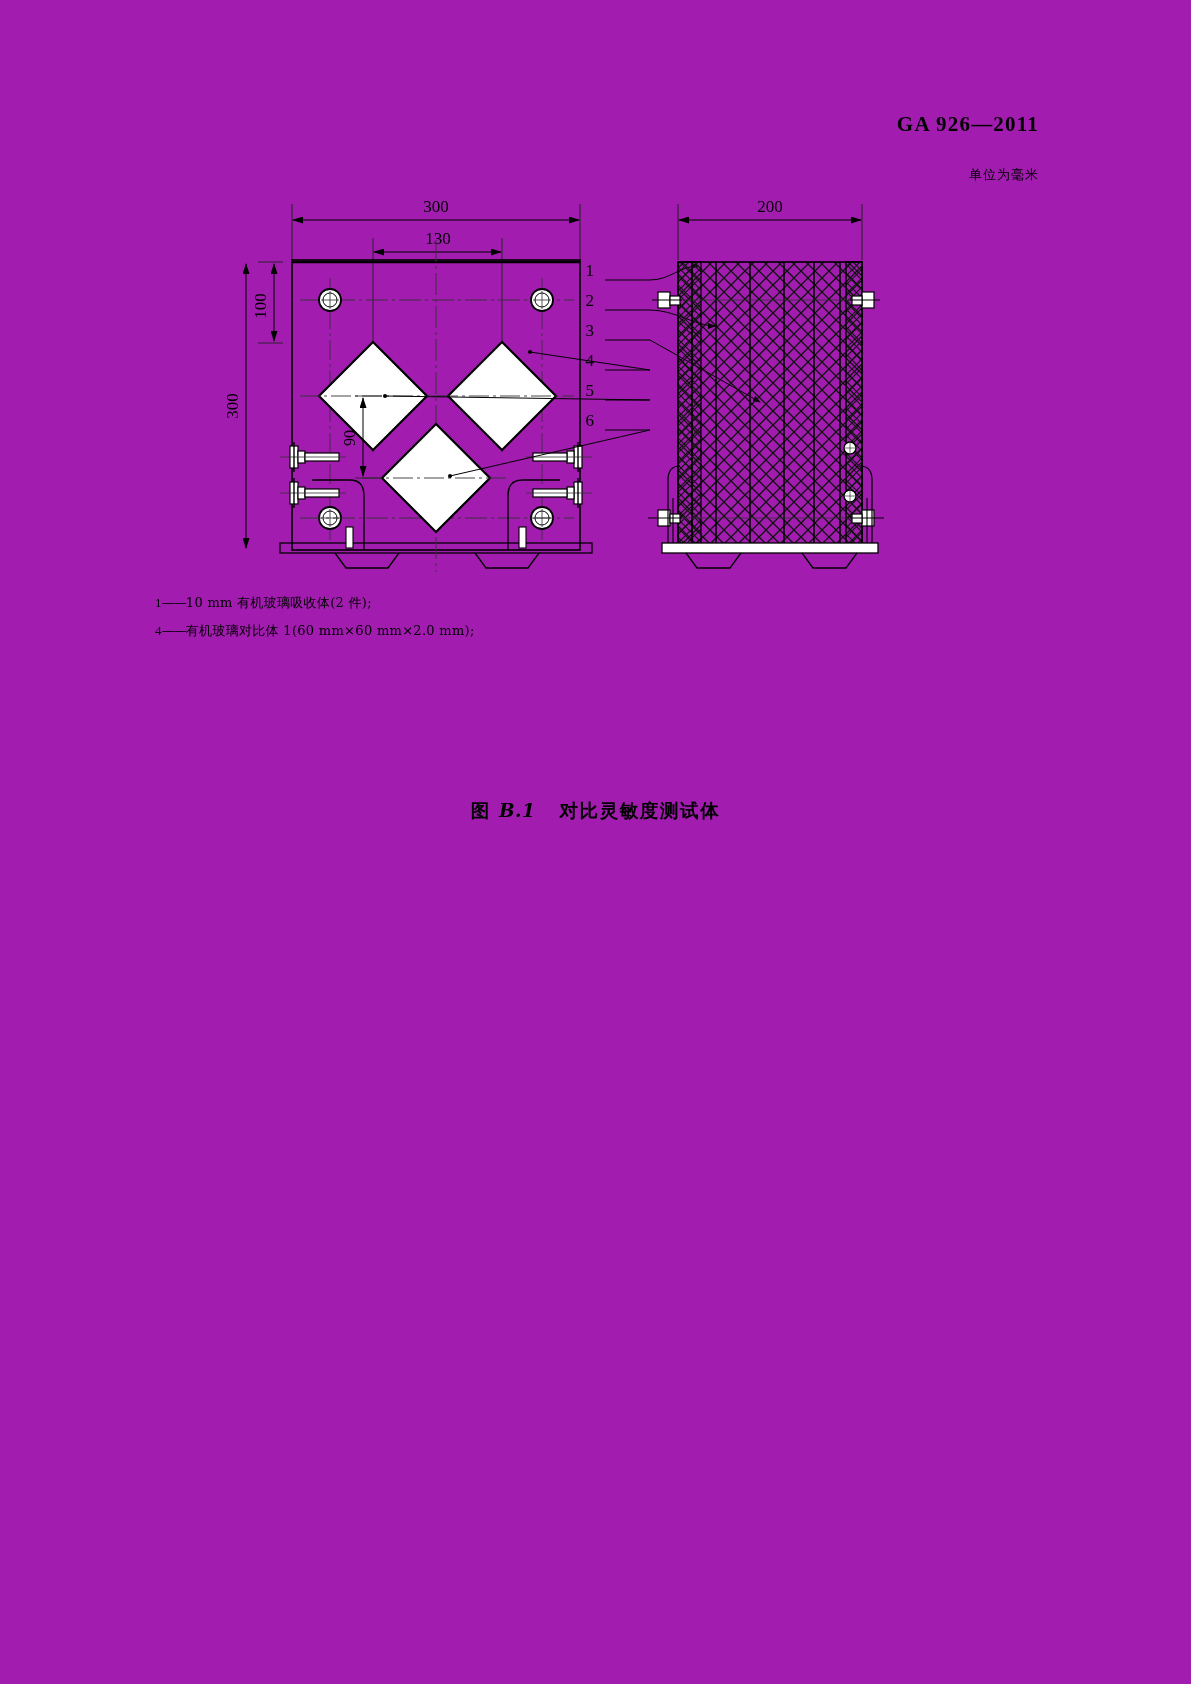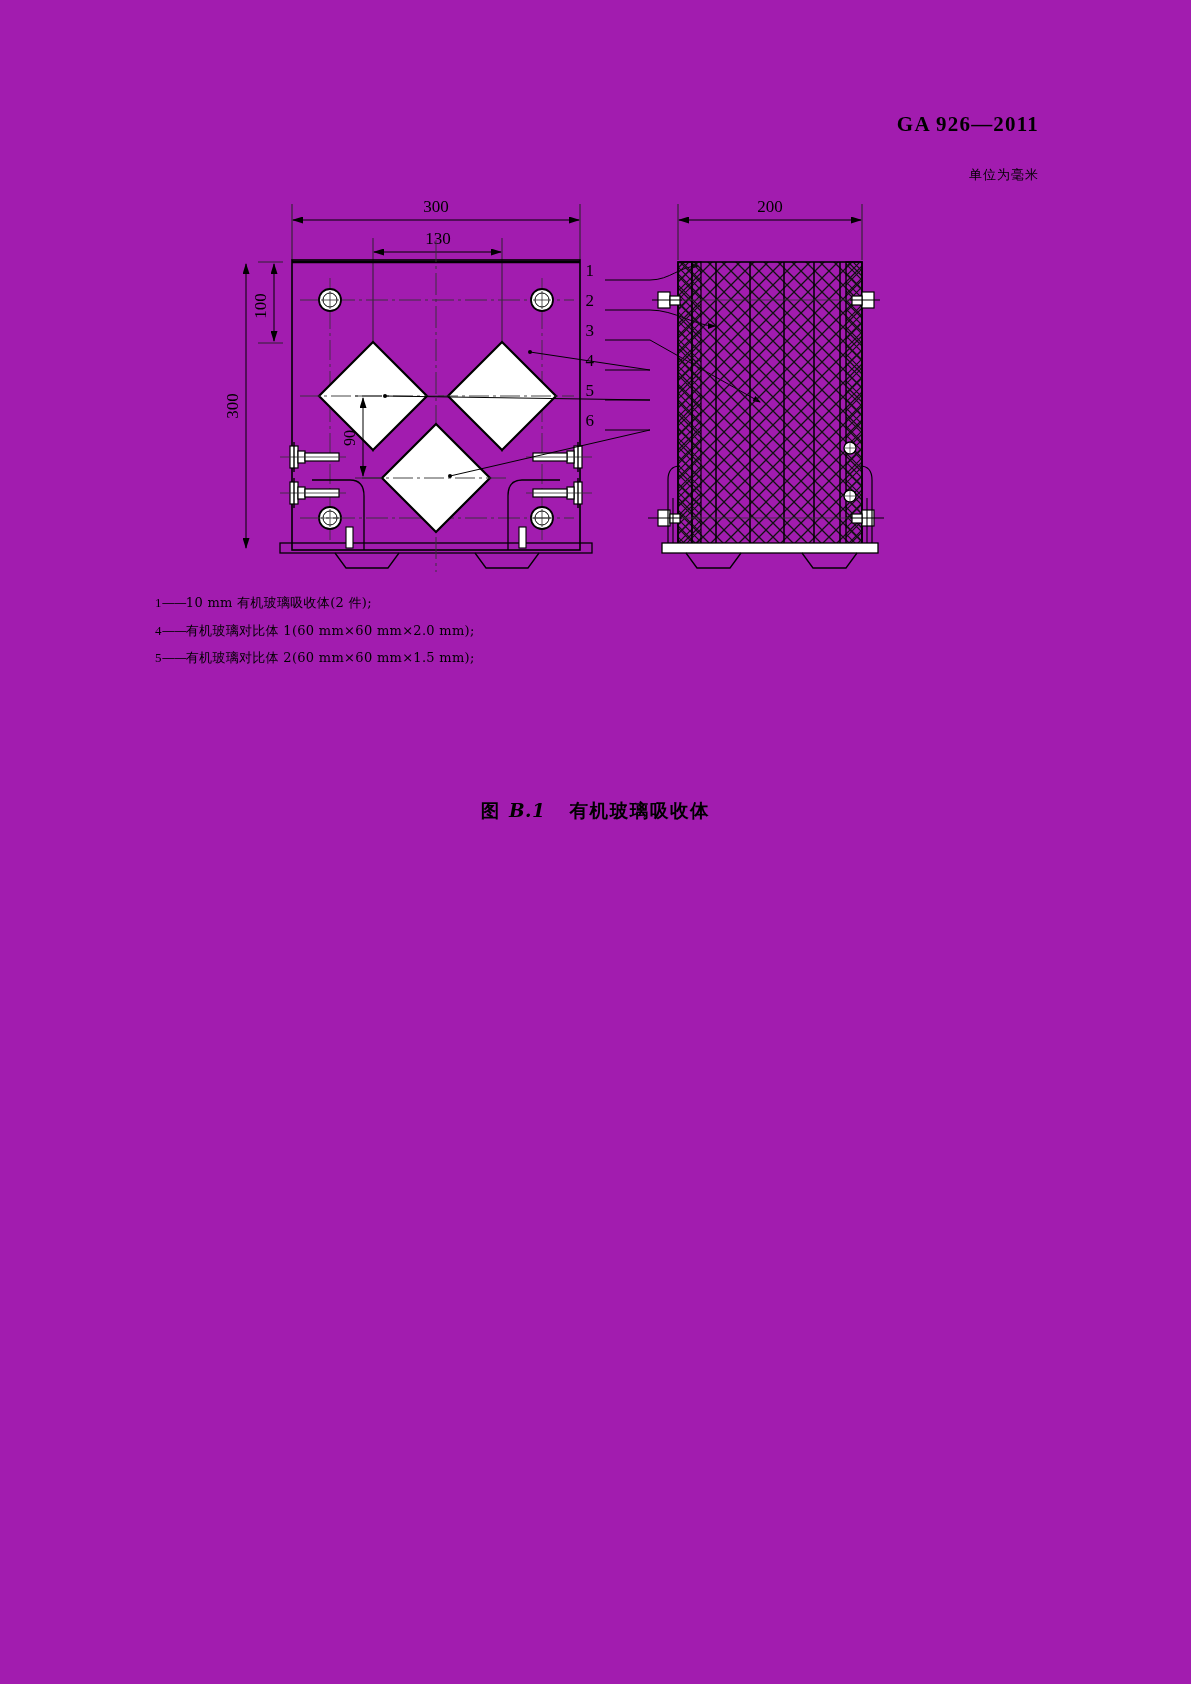--- a/index.html
+++ b/index.html
@@ -325,25 +325,22 @@
     </svg>
   </div>
 
   <div class="legend">
     <div class="legend-row">
       <span class="legend-key">1</span><span class="legend-dash">——</span><span>10 mm 有机玻璃吸收体(2 件);</span>
     </div>
     <div class="legend-row">
       <span class="legend-key">4</span><span class="legend-dash">——</span><span>有机玻璃对比体 1(60 mm×60 mm×2.0 mm);</span>
     </div>
-    <div class="legend-row">
-      <span class="legend-key">5</span><span class="legend-dash">——</span><span>有机玻璃对比体 2(60 mm×60 mm×1.5 mm);</span>
-    </div>
   </div>
 
   <div class="caption">
     <span>图</span>
     <span class="cap-num">B.1</span>
     &nbsp;
-    <span>有机玻璃吸收体</span>
+    <span>对比灵敏度测试体</span>
   </div>
 
 </div>
 
 </body></html>

